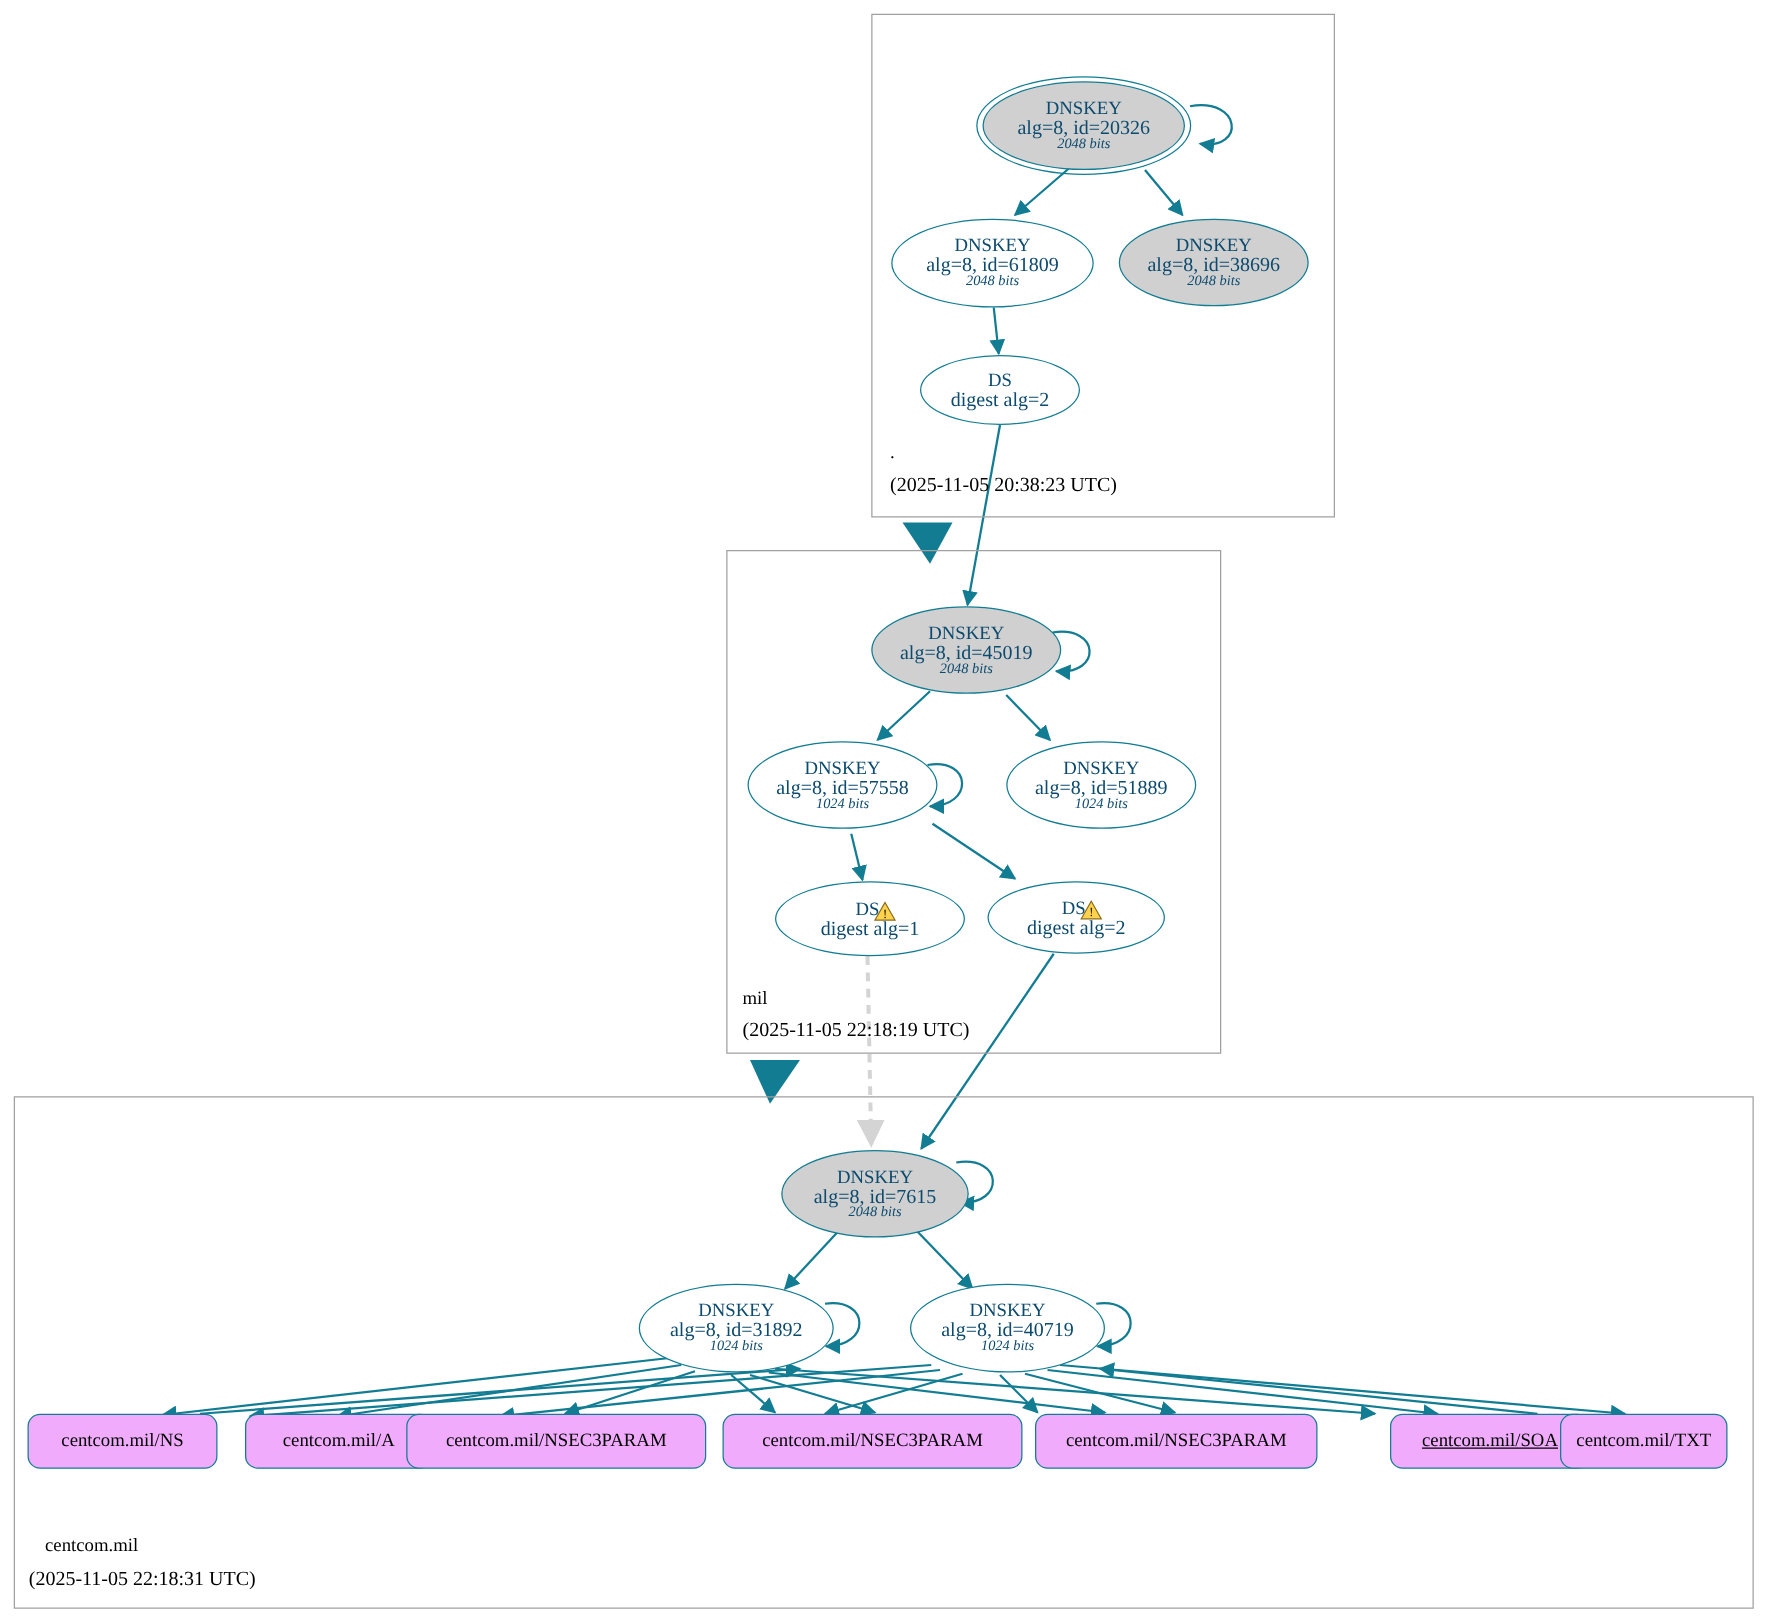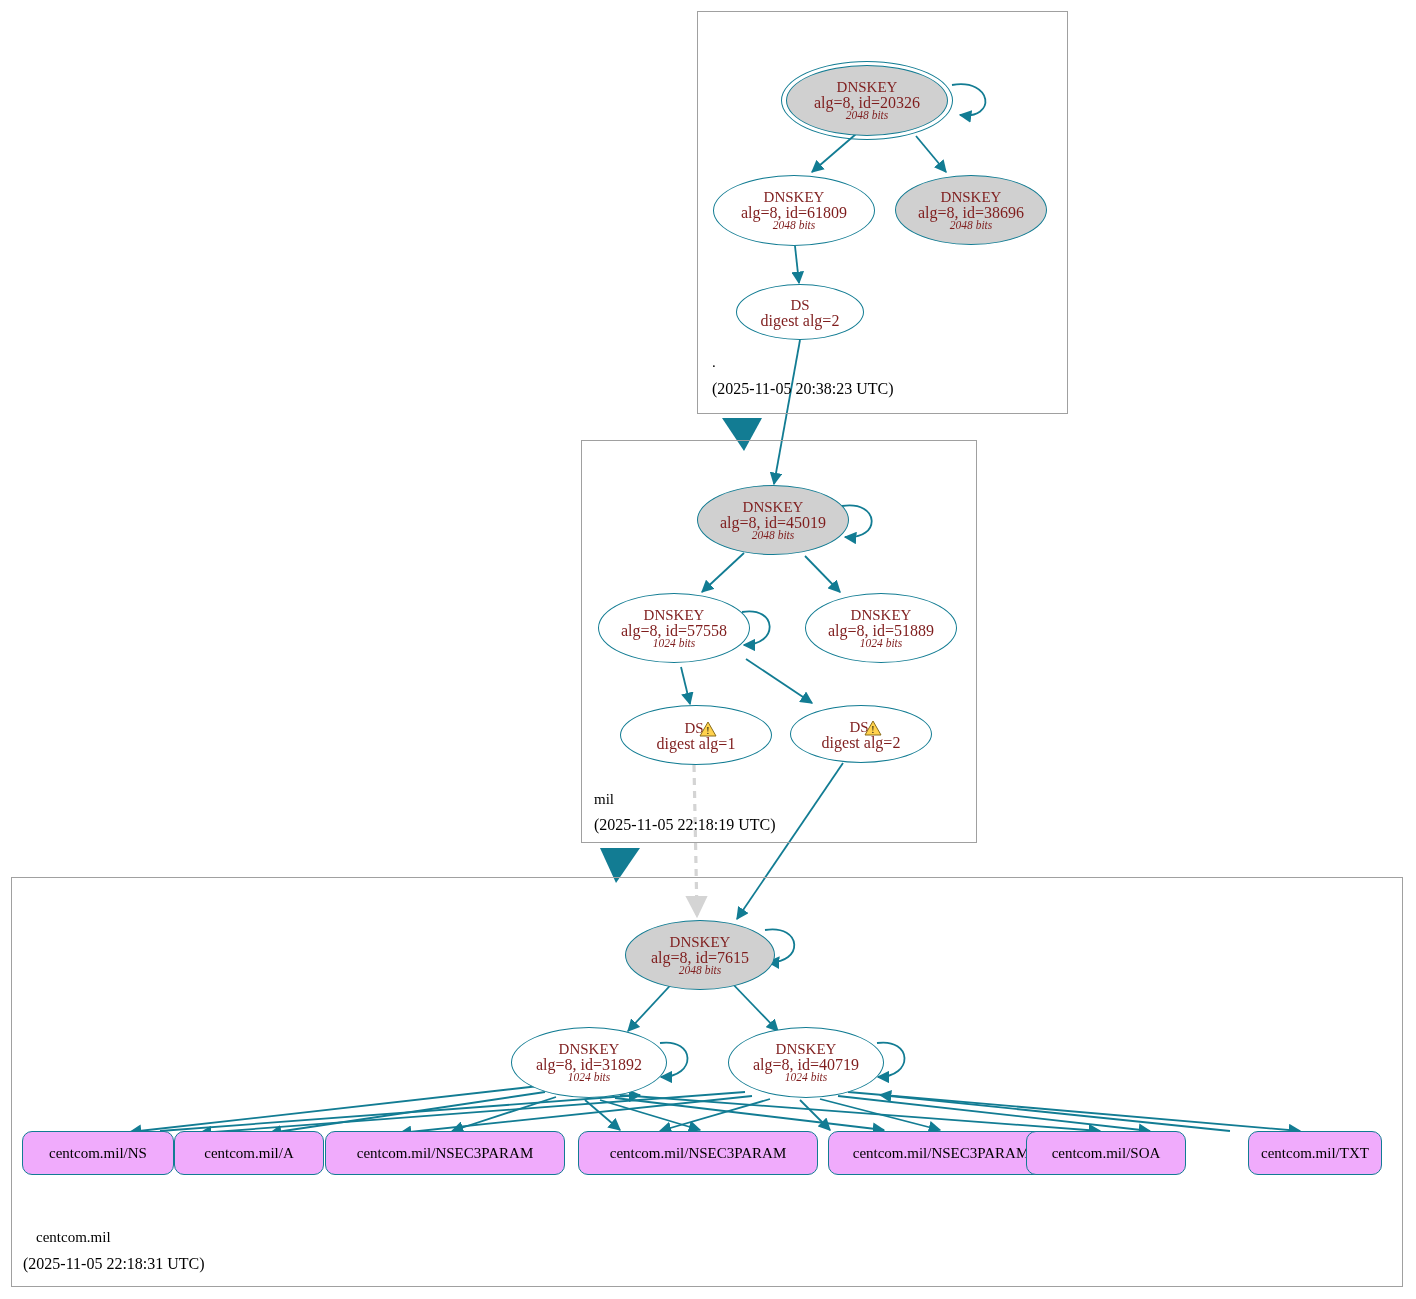--- a/index.html
+++ b/index.html
@@ -42,21 +42,21 @@
     font-size: 16px;
   }
   .node {
     position: absolute;
     box-sizing: border-box;
     display: flex;
     flex-direction: column;
     align-items: center;
     justify-content: center;
     text-align: left;
-    color: #7f1d1d;
+    color: #0c4a6e;
     border: 1.6px solid #127c93;
     background: #ffffff;
   }
   .ellipse {
     border-radius: 50%;
   }
   .node.shaded {
     background: #d0d0d0;
   }
   .node .t1 {
@@ -281,32 +281,32 @@
 
   <div class="node ellipse" style="left:728px; top:1027px; width:156px; height:71px;">
     <div class="t1">DNSKEY</div>
     <div class="t2">alg=8, id=40719</div>
     <div class="t3">1024 bits</div>
   </div>
 
   <div class="rrset" style="left:22px; top:1131px; width:152px; height:44px;">
     <span>centcom.mil/NS</span>
   </div>
-  <div class="rrset" style="left:174px; top:1131px; width:150px; height:44px;">
+  <div class="rrset" style="left:196px; top:1131px; width:150px; height:44px;">
     <span>centcom.mil/A</span>
   </div>
   <div class="rrset" style="left:325px; top:1131px; width:240px; height:44px;">
     <span>centcom.mil/NSEC3PARAM</span>
   </div>
   <div class="rrset" style="left:578px; top:1131px; width:240px; height:44px;">
     <span>centcom.mil/NSEC3PARAM</span>
   </div>
   <div class="rrset" style="left:828px; top:1131px; width:226px; height:44px;">
     <span>centcom.mil/NSEC3PARAM</span>
   </div>
-  <div class="rrset" style="left:1026px; top:1131px; width:160px; height:44px;">
+  <div class="rrset" style="left:1112px; top:1131px; width:160px; height:44px;text-decoration:underline;">
     <span>centcom.mil/SOA</span>
   </div>
   <div class="rrset" style="left:1248px; top:1131px; width:134px; height:44px;">
     <span>centcom.mil/TXT</span>
   </div>
 
 </div>
 
 </body></html>

